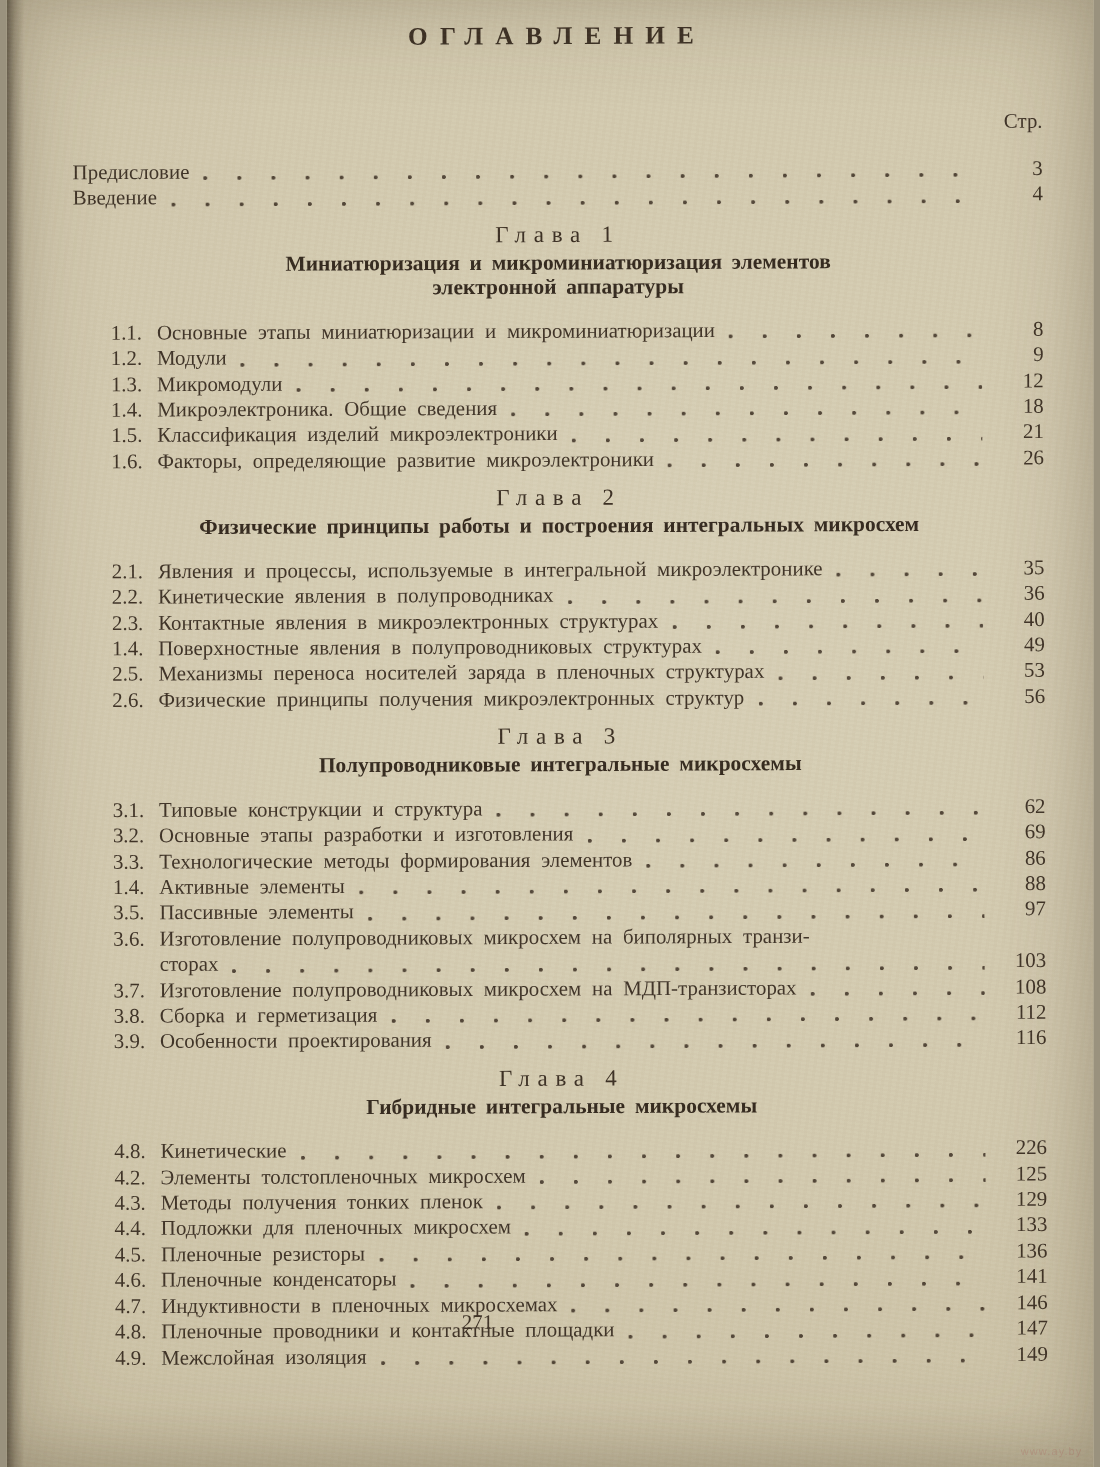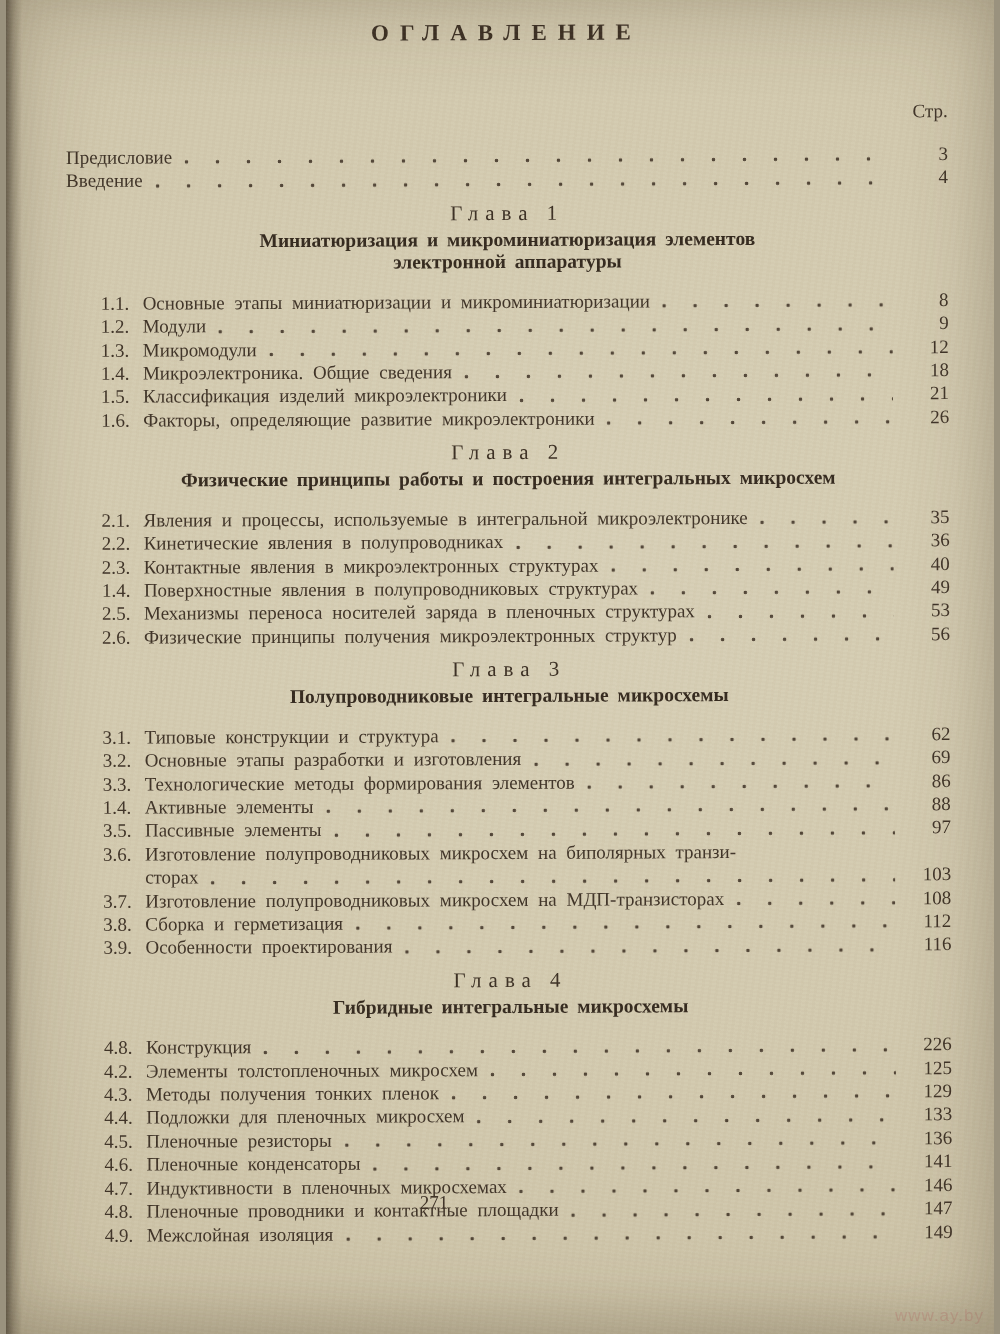--- a/index.html
+++ b/index.html
@@ -80,21 +80,21 @@
     color:#33281d;
   }
   .chapter-items{margin-top:16px;}
   .folio{
     position:absolute;left:378px;top:1192px;width:100px;
     text-align:center;font-size:19px;
   }
   .watermark{
     position:absolute;right:10px;bottom:8px;
     font-family:"Liberation Sans","DejaVu Sans",sans-serif;
-    font-size:17px;color:rgba(196,130,120,.38);
+    font-size:10px;color:rgba(196,130,120,.38);
     letter-spacing:1px;
   }
 </style>
 </head>
 <body>
 
 <div class="page">
   <div class="spine-shadow"></div>
 
   <div class="content">
@@ -267,21 +267,21 @@
   </div>
           </div>
   </section>
 
   <section class="chapter">
     <h2 class="chapter-heading">Глава 4</h2>
     <h3 class="chapter-subtitle">Гибридные интегральные микросхемы</h3>
     <div class="chapter-items">
             <div class="toc-row">
     <span class="toc-num">4.8.</span>
-    <span class="toc-title">Конструкция</span>
+    <span class="toc-title">Кинетические</span>
     <span class="dots"></span>
     <span class="toc-page">226</span>
   </div>
             <div class="toc-row">
     <span class="toc-num">4.2.</span>
     <span class="toc-title">Элементы толстопленочных микросхем</span>
     <span class="dots"></span>
     <span class="toc-page">125</span>
   </div>
             <div class="toc-row">

